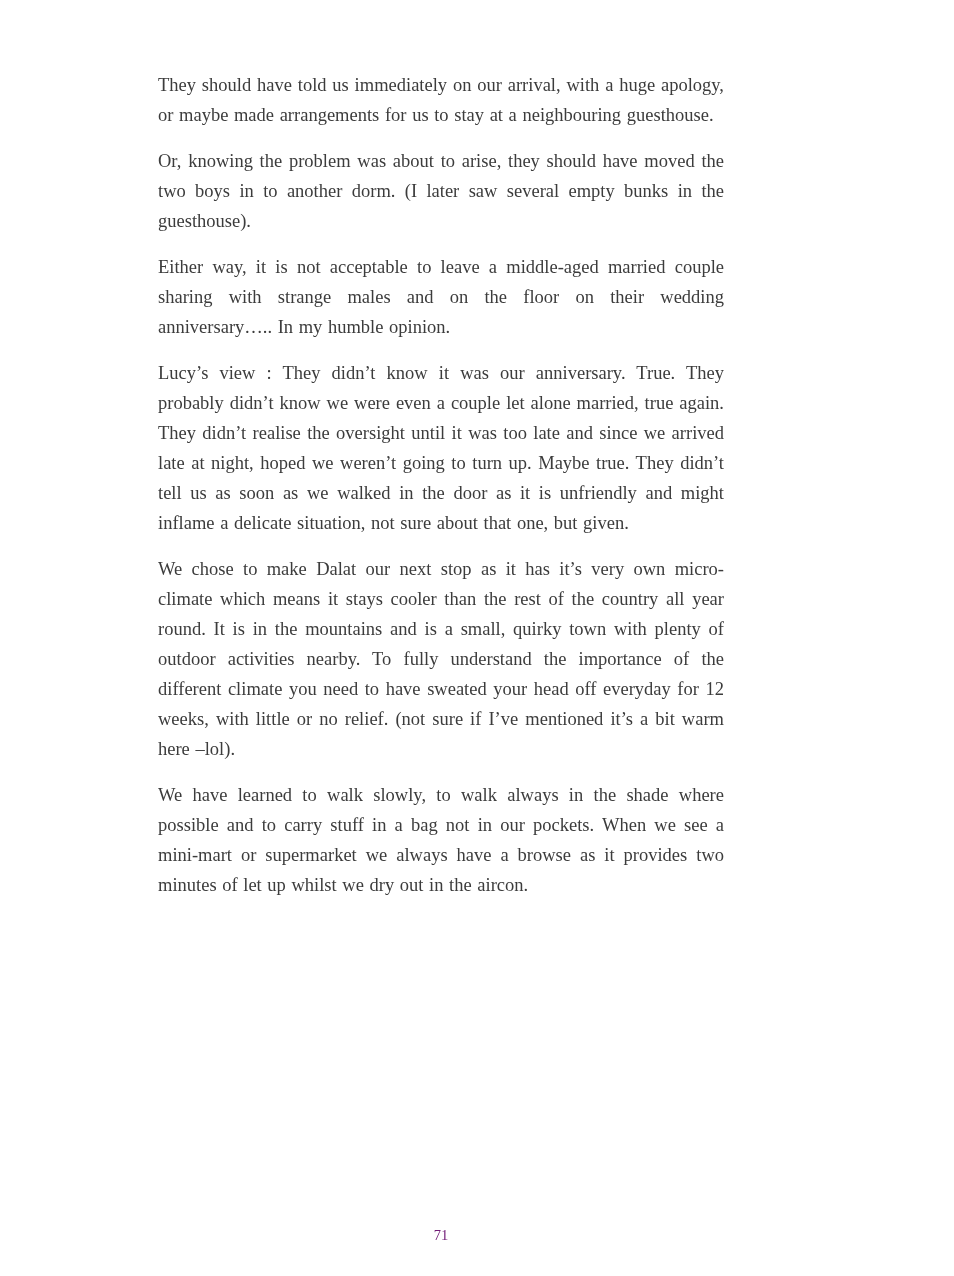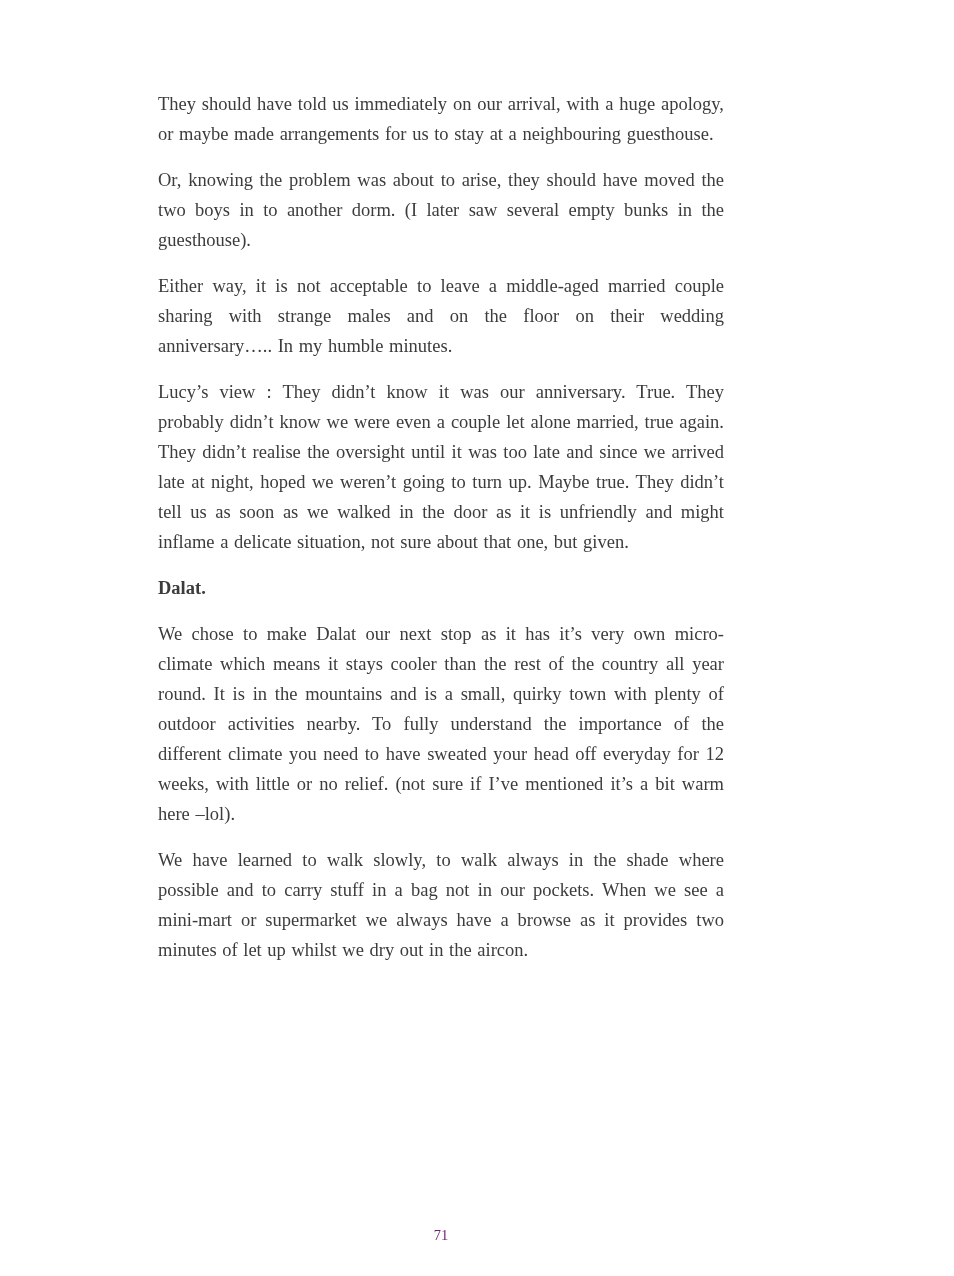--- a/index.html
+++ b/index.html
@@ -12,21 +12,21 @@
     background: #ffffff;
     font-family: "Liberation Serif", "DejaVu Serif", serif;
     color: #3c3c3c;
     position: relative;
     overflow: hidden;
   }
   .page {
     box-sizing: border-box;
     width: 882px;
     height: 1276px;
-    padding: 89px 158px 60px 158px;
+    padding: 70px 158px 60px 158px;
     position: relative;
   }
   .para {
     font-size: 18.5px;
     line-height: 30px;
     text-align: justify;
     margin: 0 0 16px 0;
     word-spacing: 1px;
   }
   .para .lead {
@@ -50,26 +50,25 @@
 </style>
 </head>
 <body>
 
 <div class="page">
 
   <p class="para">They should have told us immediately on our arrival, with a huge apology, or maybe made arrangements for us to stay at a neighbouring guesthouse.</p>
 
   <p class="para">Or, knowing the problem was about to arise, they should have moved the two boys in to another dorm. (I later saw several empty bunks in the guesthouse).</p>
 
-  <p class="para">Either way, it is not acceptable to leave a middle-aged married couple sharing with strange males and on the floor on their wedding anniversary….. In my humble minutes.</p>
+  <p class="para">Either way, it is not acceptable to leave a middle-aged married couple sharing with strange males and on the floor on their wedding anniversary….. In my humble opinion.</p>
 
   <p class="para"><span class="lead">Lucy’s view</span><span> : They didn’t know it was our anniversary. True. They probably didn’t know we were even a couple let alone married, true again. They didn’t realise the oversight until it was too late and since we arrived late at night, hoped we weren’t going to turn up. Maybe true. They didn’t tell us as soon as we walked in the door as it is unfriendly and might inflame a delicate situation, not sure about that one, but given.</span></p>
 
 
-  <p class="heading">Dalat.</p>
 
   <p class="para">We chose to make Dalat our next stop as it has it’s very own micro-climate which means it stays cooler than the rest of the country all year round. It is in the mountains and is a small, quirky town with plenty of outdoor activities nearby. To fully understand the importance of the different climate you need to have sweated your head off everyday for 12 weeks, with little or no relief. (not sure if I’ve mentioned it’s a bit warm here –lol).</p>
 
   <p class="para">We have learned to walk slowly, to walk always in the shade where possible and to carry stuff in a bag not in our pockets. When we see a mini-mart or supermarket we always have a browse as it provides two minutes of let up whilst we dry out in the aircon.</p>
 
   <div class="page-number">71</div>
 
 </div>
 
 </body></html>

